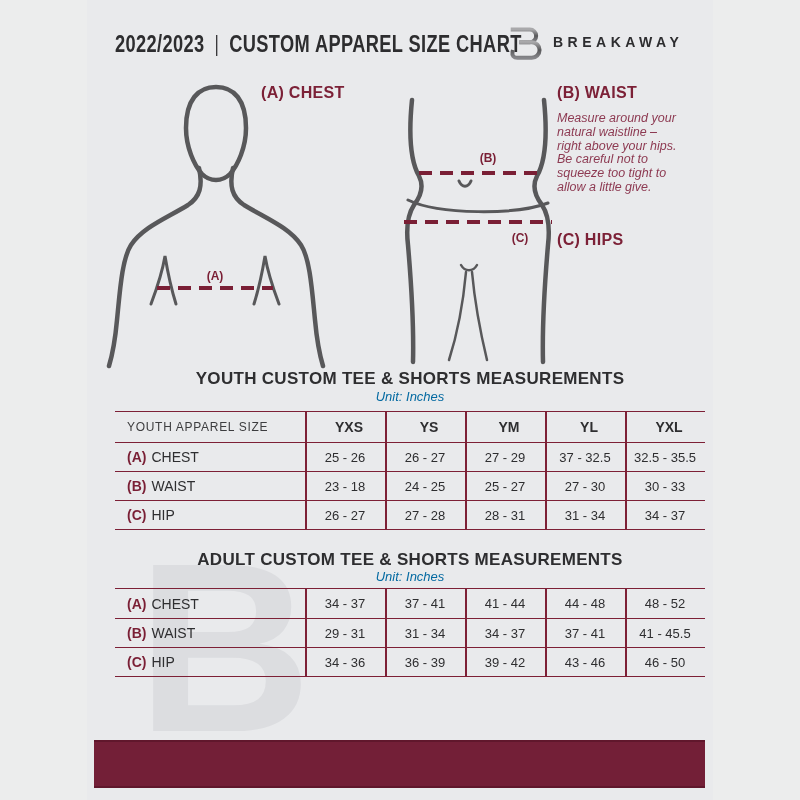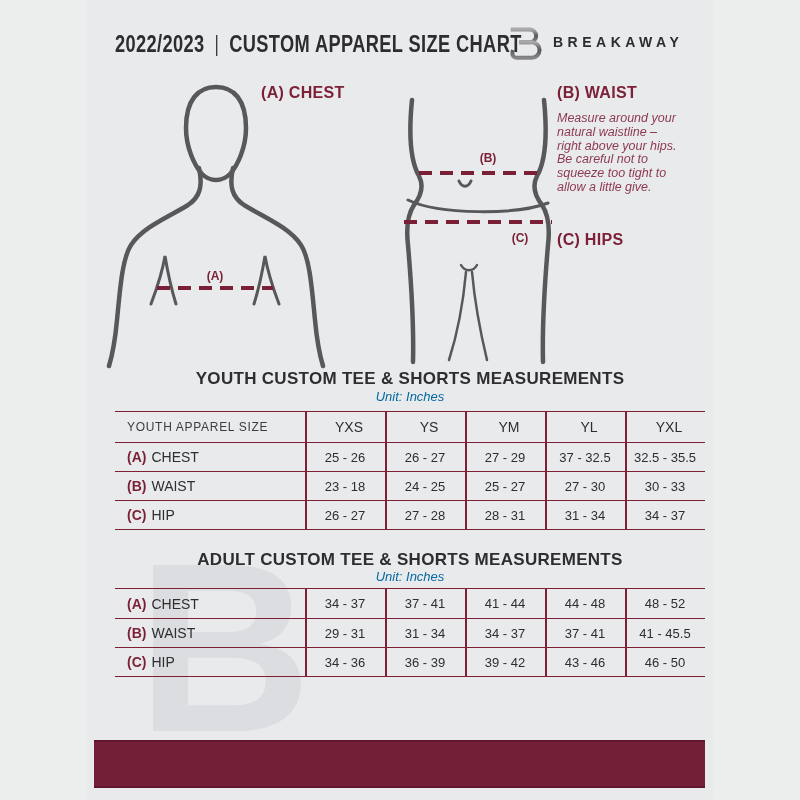--- a/index.html
+++ b/index.html
@@ -39,21 +39,21 @@
                font-size:13px; font-style:italic; color:#0369a1; z-index:2; }
 
   
   .size-table { position:absolute; left:28px; width:590px; border-bottom:1.5px solid #7d2036; z-index:2; }
   .trow  { display:grid; grid-template-columns:190px 80px 80px 80px 80px 80px;
            border-top:1.5px solid #7d2036; align-items:center; }
   .vline { position:absolute; top:0; bottom:0; width:1.5px; background:#7d2036; }
   .cell  { text-align:center; color:#2e2e30; font-size:13px; }
   .cell.first { text-align:left; padding-left:12px; }
   .colhdr-label { font-size:12px; letter-spacing:0.7px; color:#3d3d3f; font-weight:400; }
-  .colhdr-size  { font-weight:normal; font-size:14px;padding-left:8px; }
+  .colhdr-size  { font-weight:bold; font-size:14px;padding-left:8px; }
   .row-label { font-size:14px; }
   .pfx { color:#7a1f35; font-weight:bold; margin-right:5px; }
 
   
   .footer-bar { position:absolute; left:7px; top:740px; width:611px; height:48px;
                 background:#731f37; z-index:2;
                 box-shadow:inset 0 2px 0 rgba(40,0,10,0.25), inset 0 -2px 0 rgba(40,0,10,0.25); }
 </style>
 </head>
 <body>

